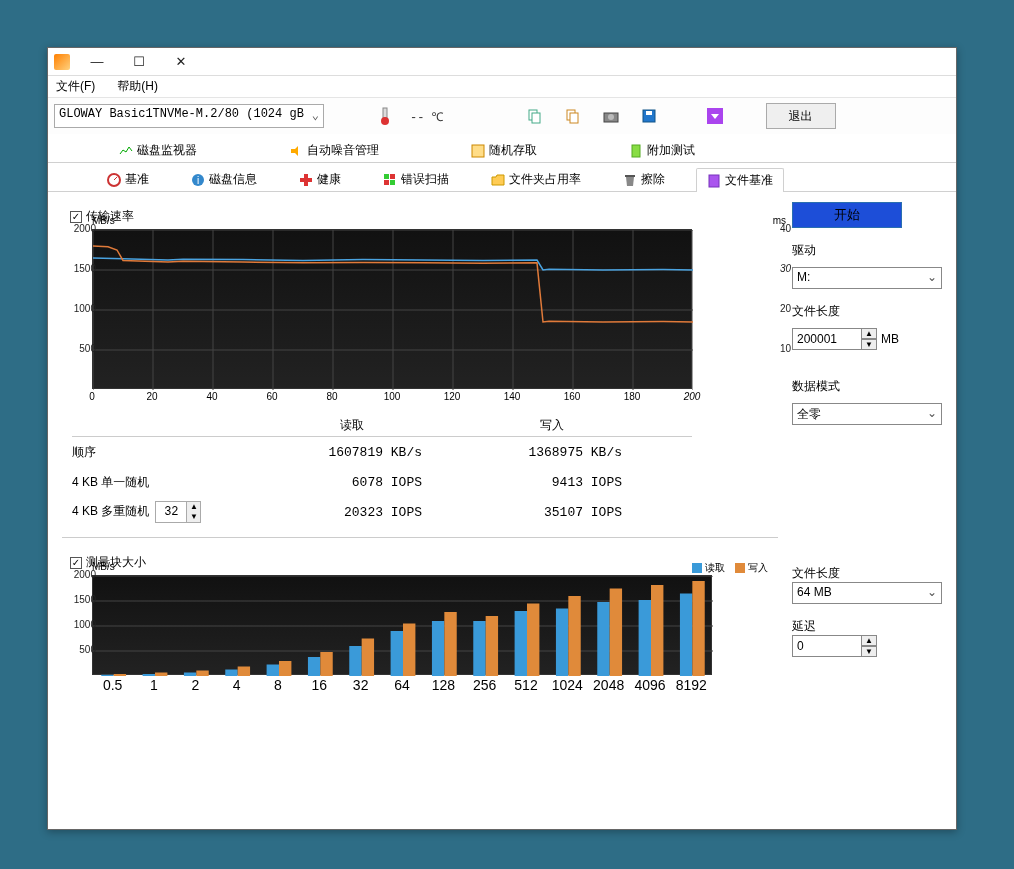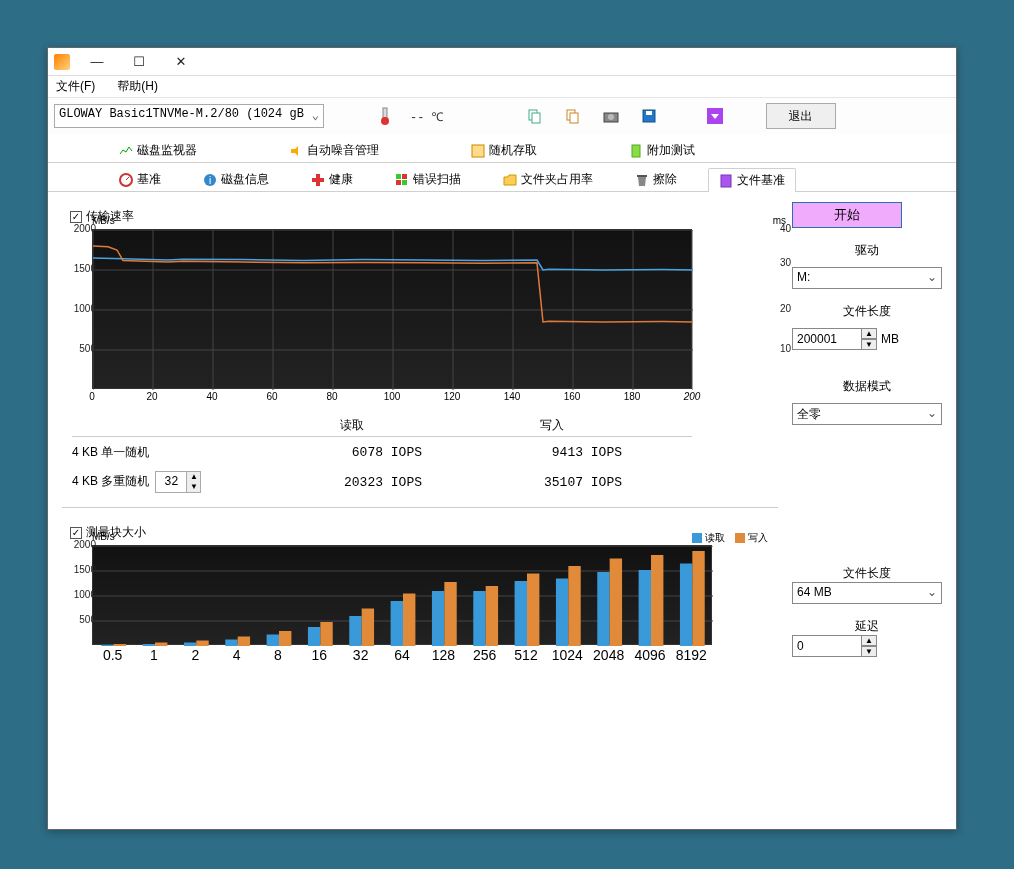--- a/index.html
+++ b/index.html
@@ -87,29 +87,29 @@
 
 hr.sep{border:none;border-top:1px solid #ccc;margin:10px 0;}
 
 .chart2-wrap { position:relative; margin-left:30px; }
 .chart2 { width:620px; height:100px; background:linear-gradient(#111,#222); border:1px solid #333; position:relative;}
 .legend2 { position:absolute; top:-14px; right:10px; font-size:10px; display:flex; gap:10px;}
 .legend2 .sw{display:inline-block;width:10px;height:10px;margin-right:3px;vertical-align:middle;}
 .xaxis2 { position:relative; width:620px; height:16px; margin-top:2px;}
 .xaxis2 .tick{position:absolute;font-size:14px;transform:translateX(-50%);}
 
-.right label{font-size:12px;margin-top:6px;display:block;text-align:center;}
+.right label{font-size:12px;margin-top:6px;display:block;}
 .combo{width:100%;height:22px;border:1px solid #888;background:#fff;padding:2px 16px 2px 4px;position:relative;font-size:12px;}
 .combo::after{content:"⌄";position:absolute;right:4px;top:2px;color:#555;}
 .spin-ctrl{display:flex;align-items:center;}
 .spin-ctrl input{width:70px;height:22px;border:1px solid #888;padding:2px 4px;font-size:12px;}
 .spin-btns{display:flex;flex-direction:column;margin-left:-1px;}
 .spin-btns div{width:16px;height:11px;border:1px solid #888;background:#eee;font-size:8px;text-align:center;line-height:9px;cursor:pointer;}
 .unit-lbl{margin-left:4px;font-size:12px;}
-.start-btn{width:110px;height:26px;border:1px solid #2a6fb0;background:#f0abfc;font-size:13px;cursor:pointer;}
+.start-btn{width:110px;height:26px;border:1px solid #2a6fb0;background:#1d4ed8;font-size:13px;cursor:pointer;}
 .right-group2{margin-top:126px;}
 </style>
 </head>
 <body>
 
 <div class="window">
   <div class="titlebar">
     <span class="icon"></span>
     <div class="winbtns">
       <div class="winbtn">—</div>
@@ -193,21 +193,21 @@
       </div>
     <div style="width:70px"></div>
     <div class="tab">
         <span class="ticon"><svg width="14" height="14">
             <rect x="3" y="1" width="8" height="12" fill="#8d4" stroke="#5a2"></rect>
           </svg></span>
         <span>附加测试</span>
       </div>
   </div>
 
-  <div class="tabs-row" style="padding-left:60px">
+  <div class="tabs-row" style="padding-left:48px">
     <div class="tab">
         <span class="ticon"><svg width="14" height="14">
             <circle cx="7" cy="7" r="6" fill="none" stroke="#c33" stroke-width="2"></circle>
             <line x1="7" y1="7" x2="10" y2="4" stroke="#c33"></line>
           </svg></span>
         <span>基准</span>
       </div>
     <div style="width:20px"></div>
     <div class="tab">
         <span class="ticon"><svg width="14" height="14">
@@ -302,31 +302,36 @@
             <span class="tick" style="left: 480px;">160</span>
             <span class="tick" style="left: 540px;">180</span>
             <span class="tick" style="left: 600px; font-style: italic;">200</span>
           </div>
       <span class="axis-label-y" style="top: 114px;">500</span>
           <span class="axis-label-y" style="top: 74px;">1000</span>
           <span class="axis-label-y" style="top: 34px;">1500</span>
           <span class="axis-label-y" style="top: -6px;">2000</span>
           <span class="axis-label-y2" style="top: 114px;">10</span>
           <span class="axis-label-y2" style="top: 74px;">20</span>
-          <span class="axis-label-y2" style="top: 28px;">30</span>
+          <span class="axis-label-y2" style="top: 34px; font-style: italic;">30</span>
           <span class="axis-label-y2" style="top: -6px;">40</span>
         </div>
 
       <div class="results-table">
         <div class="hdr">
           <div></div>
           <div>读取</div>
           <div>写入</div>
         </div>
         <div id="result-rows">
+            <div class="row">
+              <div class="c1">顺序</div>
+              <div class="c2">1607819 KB/s</div>
+              <div class="c3">1368975 KB/s</div>
+            </div>
             <div class="row">
               <div class="c1">4 KB 单一随机</div>
               <div class="c2">6078 IOPS</div>
               <div class="c3">9413 IOPS</div>
             </div>
             <div class="row">
               <div class="c1">4 KB 多重随机<span class="queue-spin">
                   <input value="32" style="">
                   <div class="queue-spin-btns">
                     <div>▲</div>

